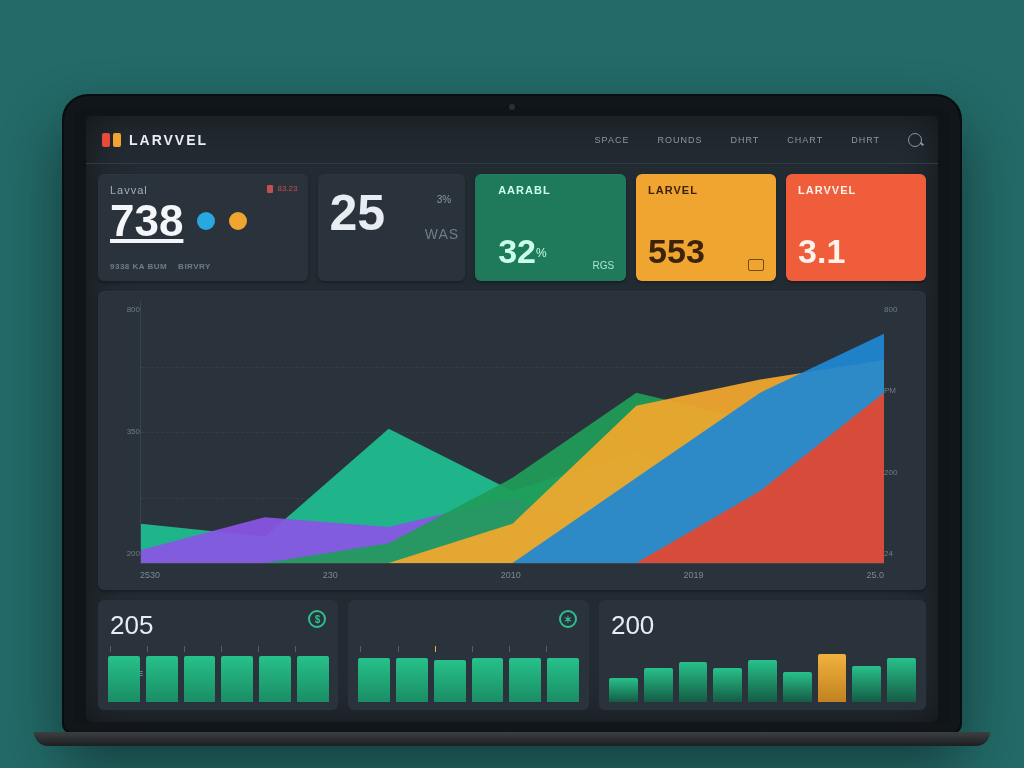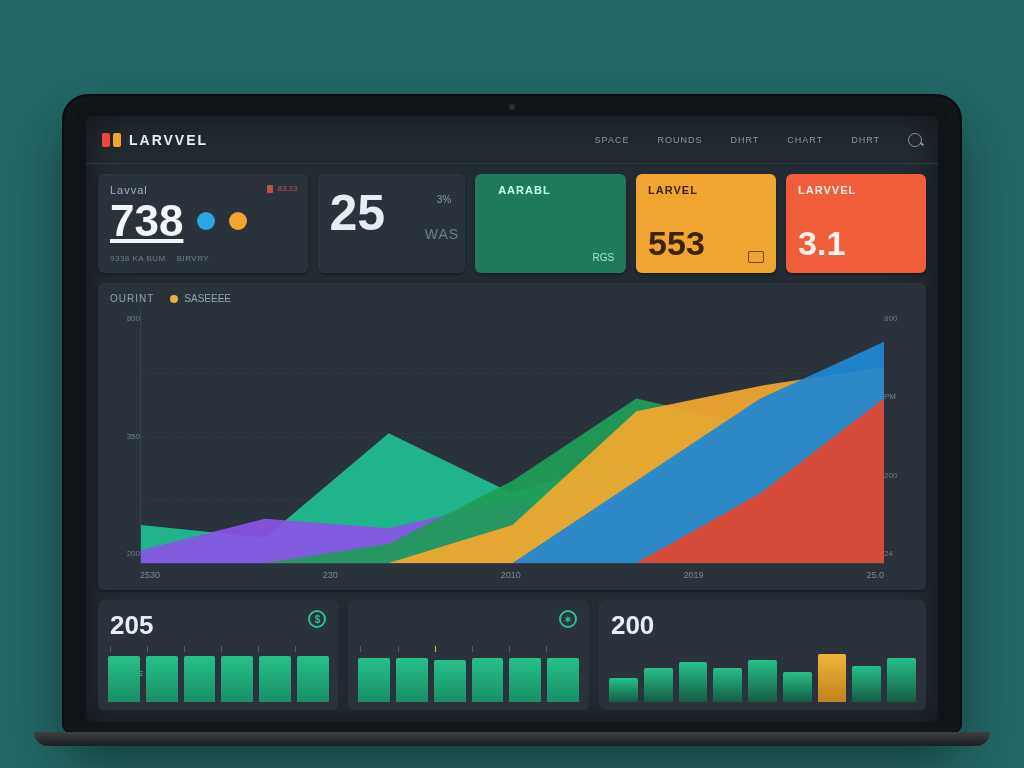--- a/index.html
+++ b/index.html
@@ -66,21 +66,21 @@
     padding:10px 12px;
     position:relative;
     box-shadow: inset 0 1px 0 rgba(255,255,255,.02), 0 2px 3px rgba(0,0,0,.3);
   }
   
   .stats-left { flex:1.2; display:flex; flex-direction:column; }
   .stats-left .label { font-size:11px; letter-spacing:1px; color:#9fb0bc; }
   .stats-left .main { display:flex; align-items:center; gap:14px; }
   .stats-left .big { font-size:44px; font-weight:600; color:#f4f7fa;text-decoration:underline; }
   .dot { width:18px;height:18px;border-radius:50%; }
-  .stats-left .sub { font-size:8px; color:#6e7d88; letter-spacing:.5px; margin-top:8px; }
+  .stats-left .sub { font-size:8px; color:#6e7d88; letter-spacing:.5px; margin-top:16px;font-weight:bold; }
   .badge { position:absolute; top:10px; right:10px; display:flex;align-items:center;gap:4px;font-size:8px;color:#c25050;}
   .badge i{width:6px;height:8px;background:#c25050;border-radius:1px;display:block;}
   .stat2 { flex:.8; }
   .stat2 .big { font-size:50px; font-weight:600; }
   .stat2 .unit { font-size:10px;color:#8b99a4; position:absolute; right:14px; top:20px; }
   .stat2 .unit2{ font-size:14px;color:#6e7d88; position:absolute; right:6px; top:52px; letter-spacing:1px;}
   .tile { flex:.75; display:flex;flex-direction:column; justify-content:space-between; min-height:86px;}
   .tile-title { font-size:11px; font-weight:700; letter-spacing:1px; }
   .tile-num { font-size:34px; font-weight:600; }
   .tile .sm { font-size:10px; position:absolute; bottom:10px; right:12px; opacity:.8;}
@@ -98,21 +98,21 @@
   .chart-yaxis{ width:30px; display:flex; flex-direction:column; justify-content:space-between; font-size:8px; color:#6e7d88; padding:4px 0 22px 0; text-align:right;}
   .chart-right-yaxis{ width:30px; display:flex; flex-direction:column; justify-content:space-between; font-size:8px; color:#6e7d88; padding:4px 0 22px 0;}
   .chart-body{ flex:1; position:relative; display:flex; flex-direction:column;}
   .plot{ flex:1; position:relative; border-left:1px solid #3a444d; border-bottom:1px solid #3a444d;}
   .gridline{position:absolute;left:0;right:0;border-top:1px dashed #343d46;}
   .area-svg{position:absolute;inset:0;width:100%;height:100%;}
   .xaxis{display:flex;justify-content:space-between;font-size:9px;color:#7b8993;padding:6px 0 0 0;}
   
   .bottom { display:flex; gap:10px; padding:10px 12px 12px 12px; }
   .bcard{ background:#2a333b; border-radius:6px; padding:10px 12px 8px 12px; flex:1; position:relative; min-height:110px;}
-  .bcard .num{font-size:26px; font-weight:700;}
+  .bcard .num{font-size:26px; font-weight:400;}
   .bcard .icon{position:absolute;top:10px;right:12px;width:18px;height:18px;border:2px solid #2dbf8d;border-radius:50%;display:flex;align-items:center;justify-content:center;color:#2dbf8d;font-size:10px;font-weight:700;}
   .mini-bars{position:absolute;left:10px;right:10px;bottom:8px;height:50px;display:flex;align-items:flex-end;gap:6px;}
   .mini-bars span{flex:1;background:linear-gradient(#27c18a,#1a8d65);border-radius:2px 2px 0 0;}
   .mini-ticks{position:absolute;left:12px;right:12px;bottom:58px;display:flex;gap:6px;}
   .mini-ticks i{flex:1;height:6px;border-left:1px solid #566069;}
   .mini-ticks i.h{border-left-color:#e5b43e;}
   .bcard .sublabel{position:absolute;left:14px;top:70px;font-size:7px;color:#7ed6b2;letter-spacing:.5px;}
   .bcard.wide{flex:1.4;}
   .bcard.wide .mini-bars span{background:linear-gradient(#27c18a,#155c44);}
   .bcard.spark .mini-bars span:nth-child(7){background:linear-gradient(#f0b23e,#c28220);}
@@ -158,43 +158,37 @@
       </div>
 
       <div class="card stat2">
         <div class="big">25</div>
         <div class="unit">3%</div>
         <div class="unit2">WAS</div>
       </div>
 
       <div class="card tile t-green">
         <div class="tile-title">AARABL</div>
+        <div><span class="tile-num">32</span><sup style="font-size:12px;">%</sup></div>
         <span class="sm">RGS</span>
       </div>
 
       <div class="card tile t-amber">
         <div class="tile-title">LARVEL</div>
         <div class="tile-num">553</div>
         <span class="tile-icon"></span>
       </div>
 
       <div class="card tile t-orange">
         <div class="tile-title">LARVVEL</div>
         <div class="tile-num">3.1</div>
       </div>
     </div>
 
     <div class="card chart-card">
-      <div class="chart-head">
-        <span class="t">OURINT</span>
-        <span class="legend">
-            <i></i>
-            <span>SASEEEE</span>
-          </span>
-      </div>
       <div class="chart-wrap">
         <div class="chart-yaxis" id="yl">
             <span>800</span>
             <span>350</span>
             <span>200</span>
           </div>
         <div class="chart-body">
           <div class="plot">
             <div class="gridline" style="top:25%"></div>
             <div class="gridline" style="top:50%"></div>

